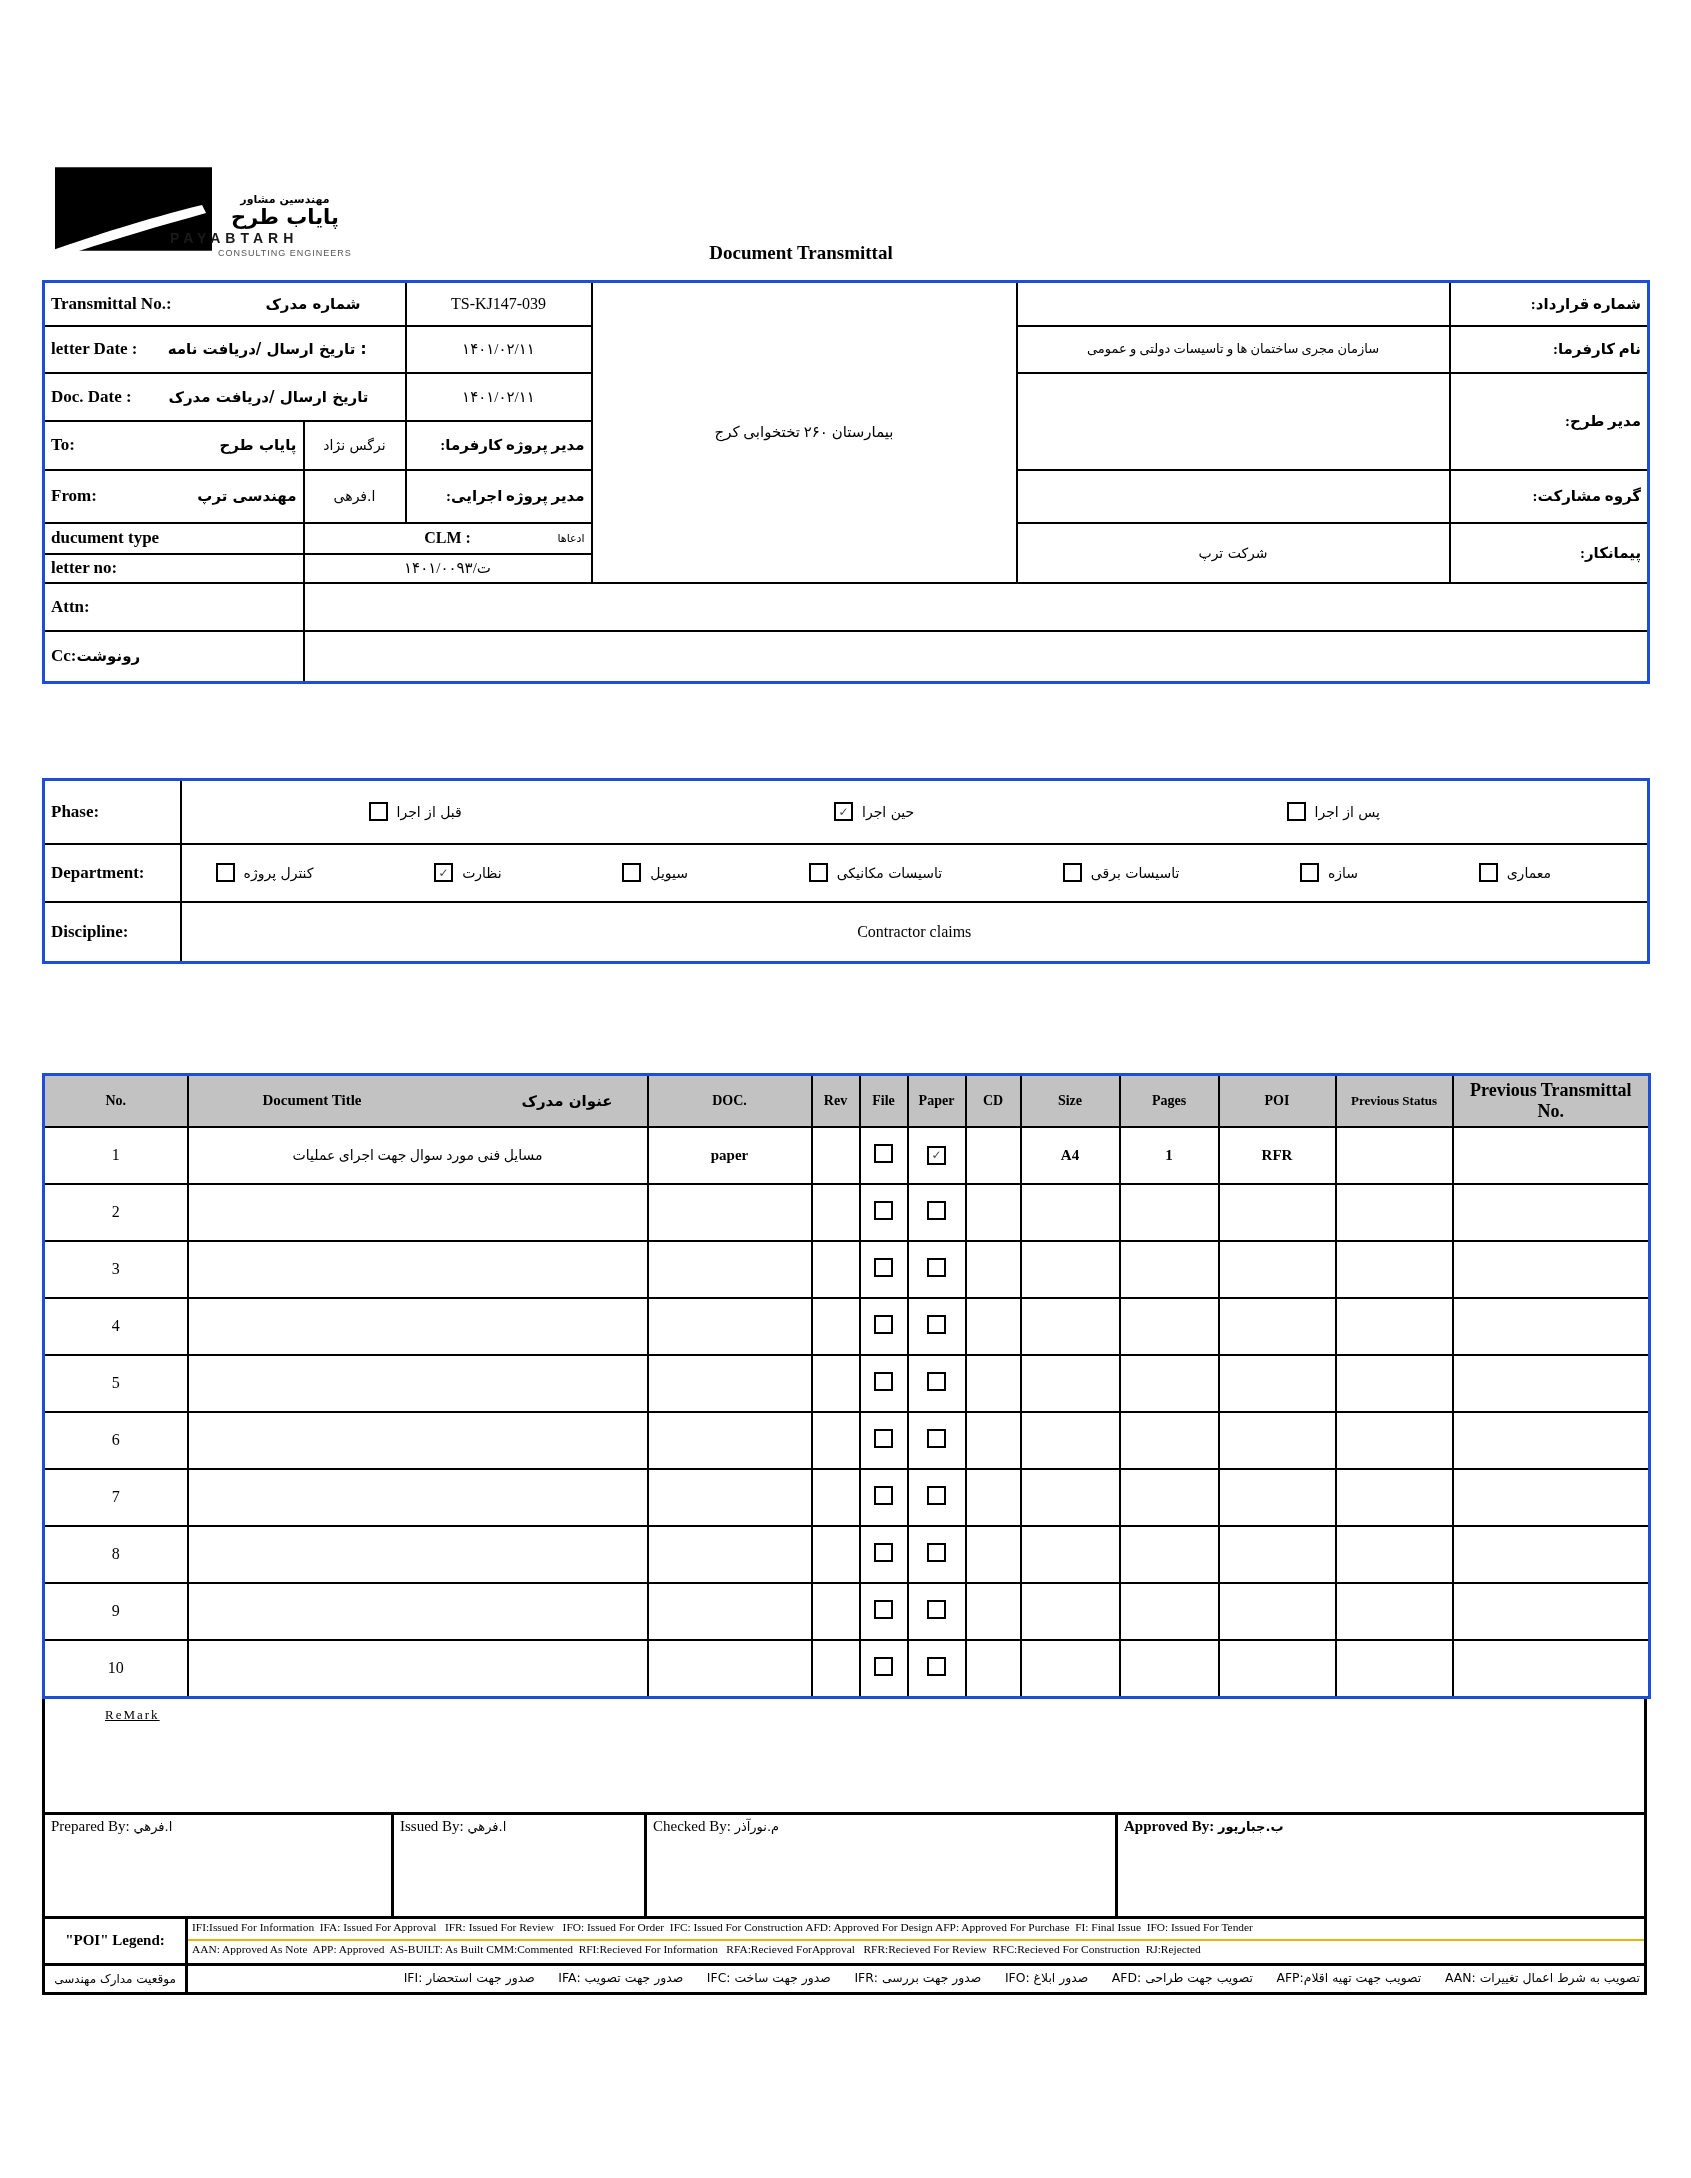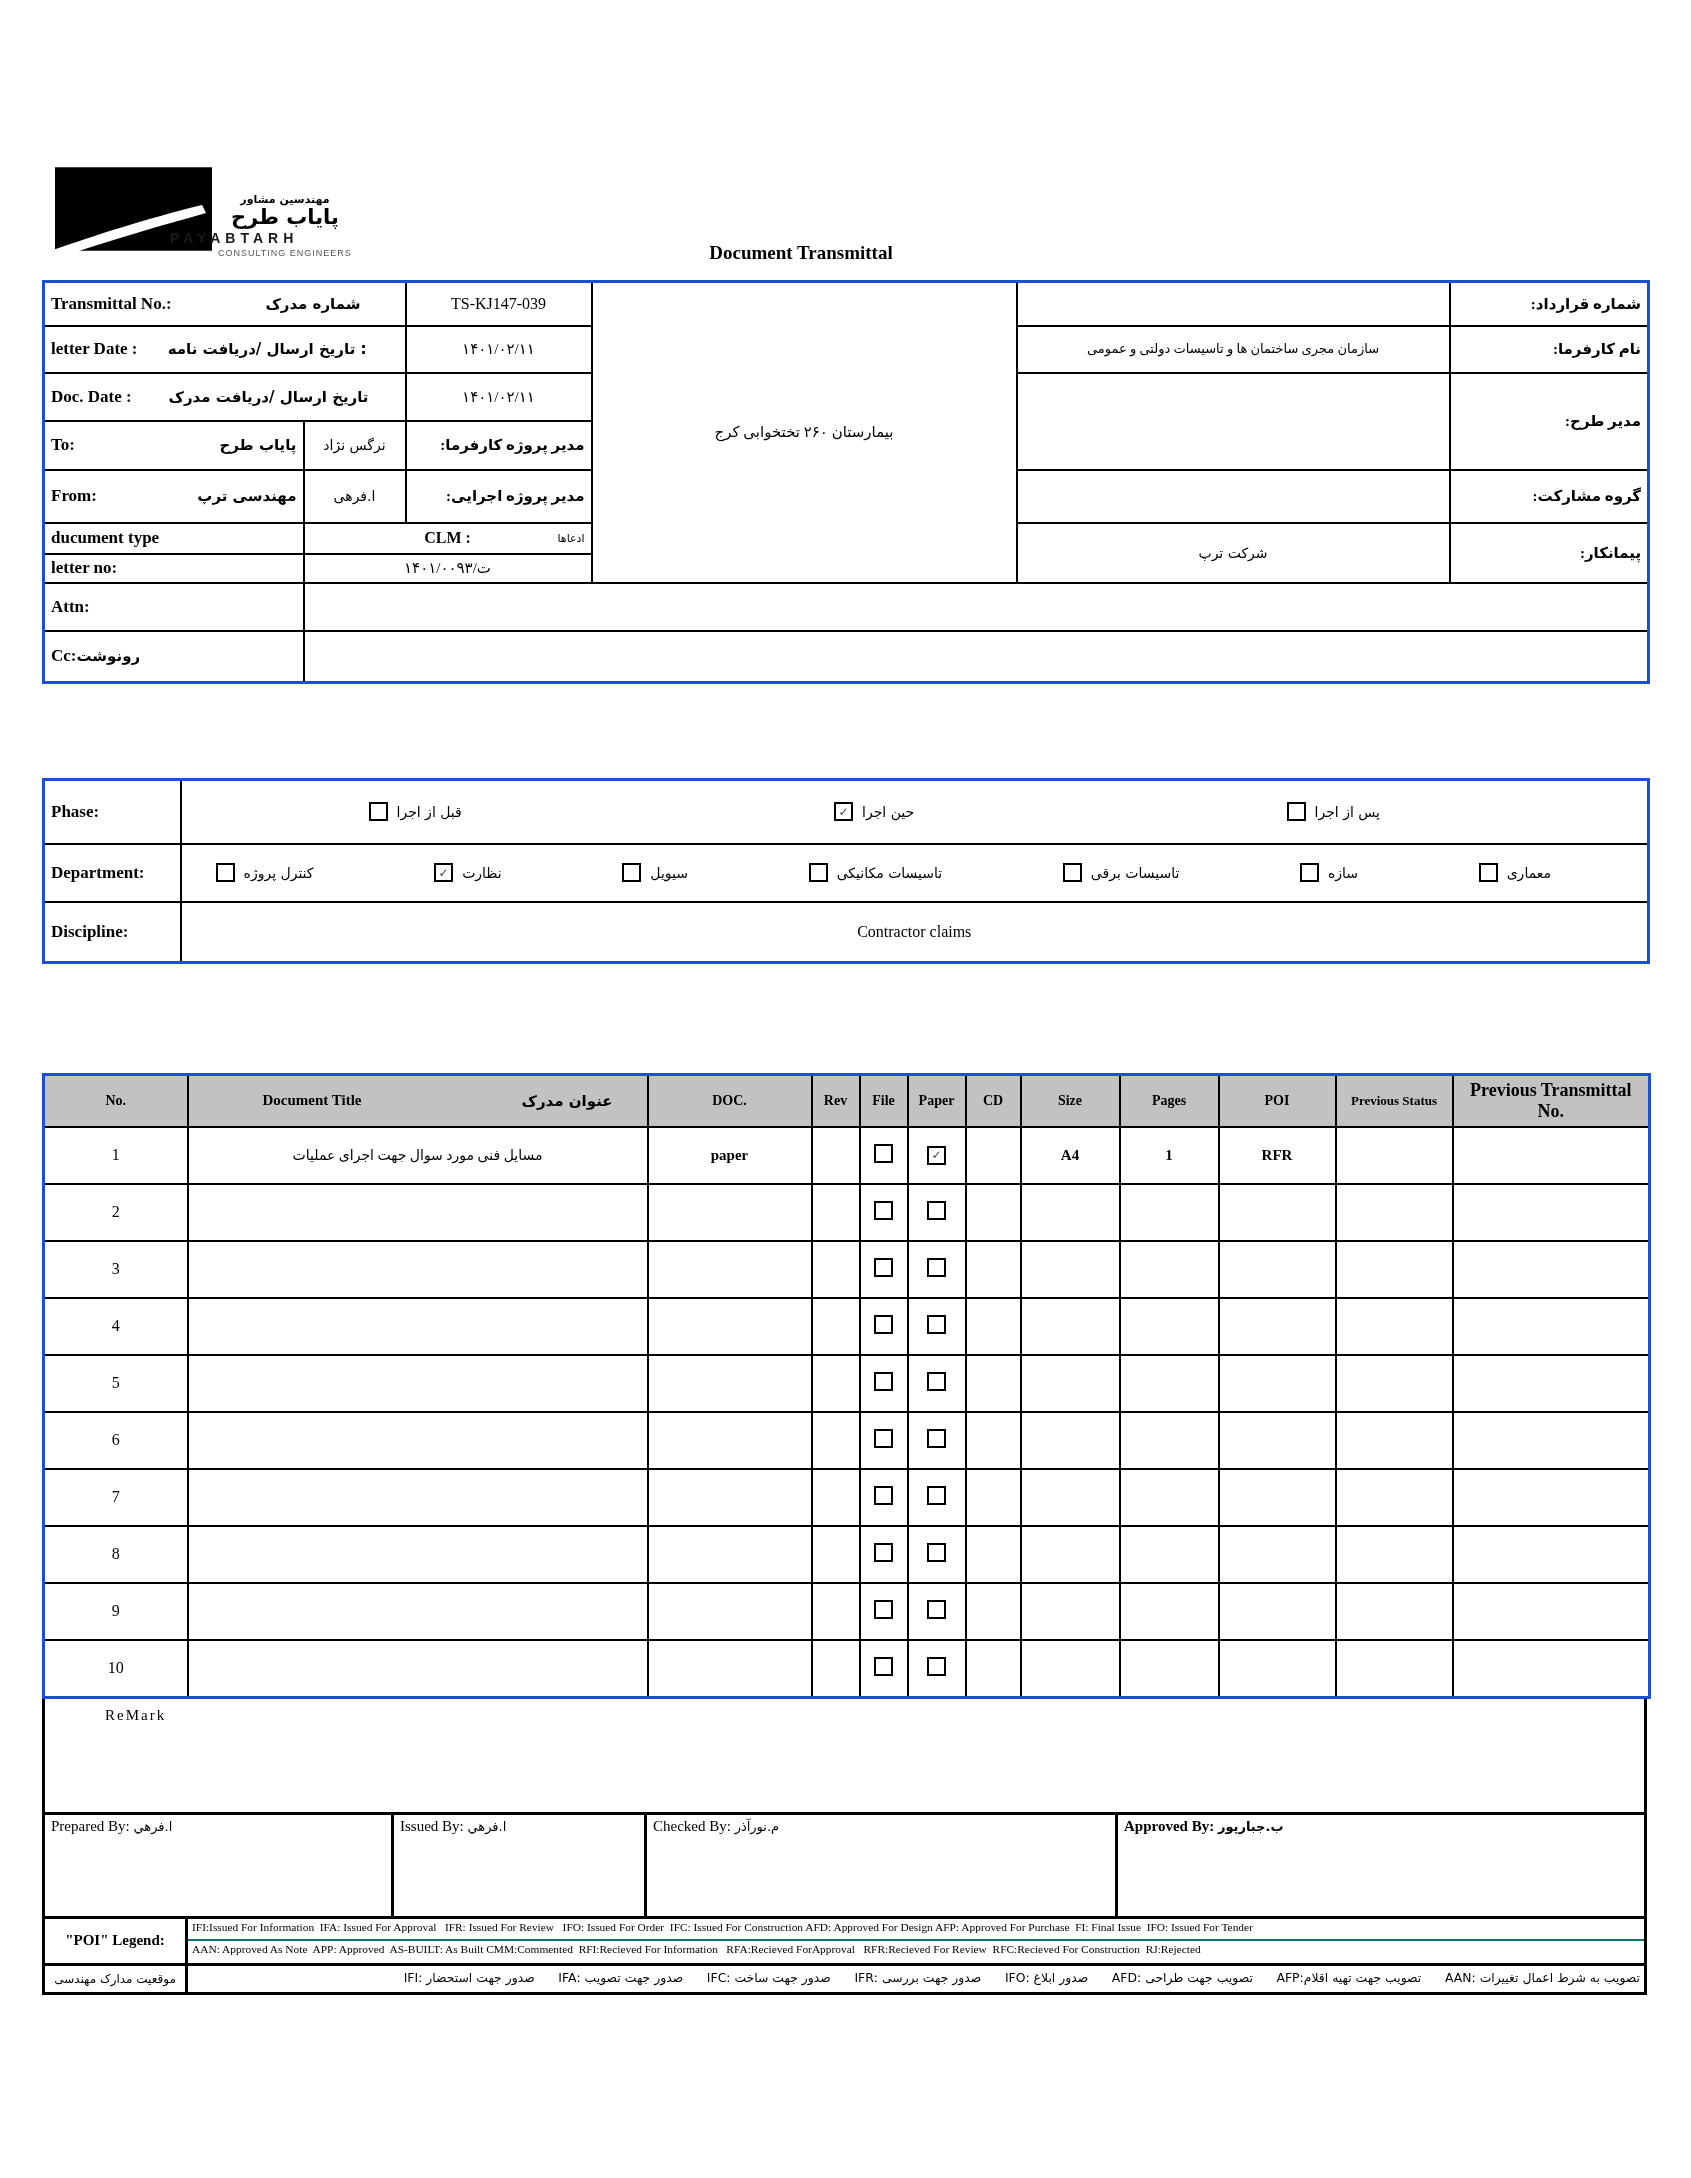--- a/index.html
+++ b/index.html
@@ -40,32 +40,32 @@
   .discipline{text-align:center;font-size:16px;}
   
   .stack{position:absolute;left:42px;top:1073px;width:1605px;}
   .t-docs{width:1605px;font-size:15px;}
   .t-docs th{background:#c2c2c2;font-size:14px;font-weight:bold;padding:2px 4px;}
   .t-docs td{text-align:center;height:55px;}
   .t-docs .hdr-title{padding:0 30px 0 70px;}
   .c-title{direction:rtl;font-size:14px;}
   .c-doc,.c-size,.c-pages,.c-poi{font-weight:bold;}
   .c-no{font-size:16px;}
-  .remark{border:3px solid #000;border-top:none;height:116px;padding:8px 0 0 60px;font-size:15px;letter-spacing:2px;box-sizing:border-box;}
+  .remark{border:3px solid #000;border-top:none;height:116px;padding:8px 0 0 60px;font-size:13px;letter-spacing:2px;box-sizing:border-box;text-decoration:underline;}
   .sigrow{display:flex;border:3px solid #000;border-top:none;height:104px;box-sizing:border-box;}
   .sigcell{border-right:3px solid #000;box-sizing:border-box;padding:3px 6px;font-size:15px;}
   .sigcell:last-child{border-right:none;}
   .sigcell .fa{font-size:13px;}
   .sig-approved{font-weight:bold;}
   
   .legend{border:3px solid #000;border-top:none;display:flex;box-sizing:border-box;}
   .leg-label{width:143px;flex:0 0 143px;border-right:3px solid #000;display:flex;align-items:center;justify-content:center;text-align:center;font-weight:bold;font-size:15px;box-sizing:border-box;}
   .leg-label.fa{font-weight:normal;font-size:12px;}
   .leg-lines{flex:1;display:flex;flex-direction:column;min-width:0;}
-  .leg-line{border-bottom:2px solid #0f766e;padding:2px 4px;font-size:11.4px;white-space:pre;overflow:hidden;box-sizing:border-box;height:22px;}
+  .leg-line{border-bottom:2px solid #eab308;padding:2px 4px;font-size:11.4px;white-space:pre;overflow:hidden;box-sizing:border-box;height:22px;}
   .leg-line:last-child{border-bottom:none;}
   .leg-line.fa{direction:rtl;font-size:12.4px;height:26px;padding-top:4px;}
 </style>
 </head>
 <body>
 
 <div class="page">
 
   <div class="logo">
     <svg class="logo-mark" viewBox="0 0 158 84" xmlns="http://www.w3.org/2000/svg">

